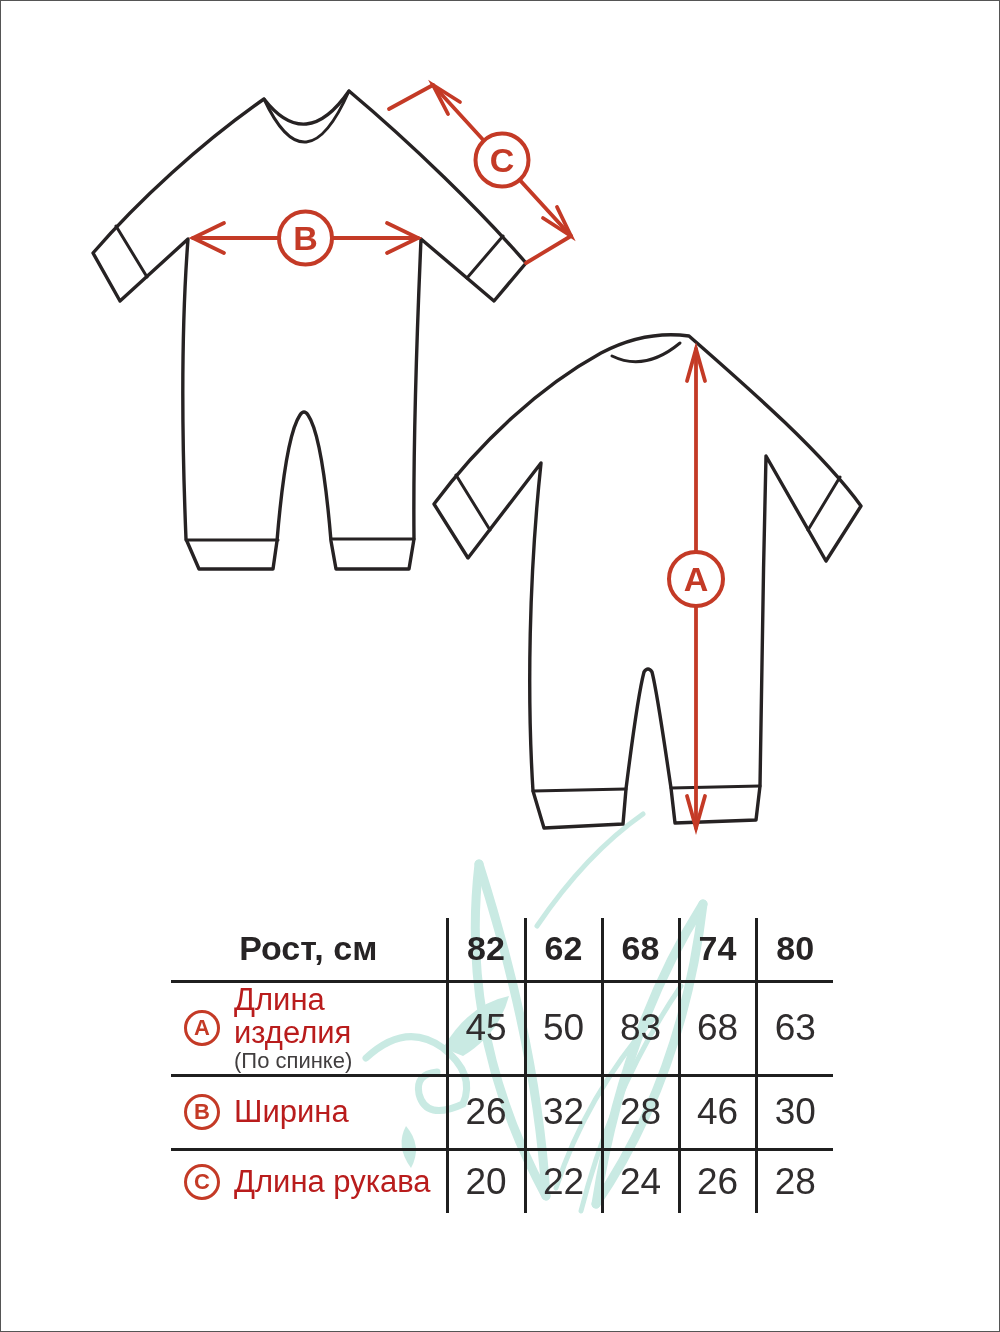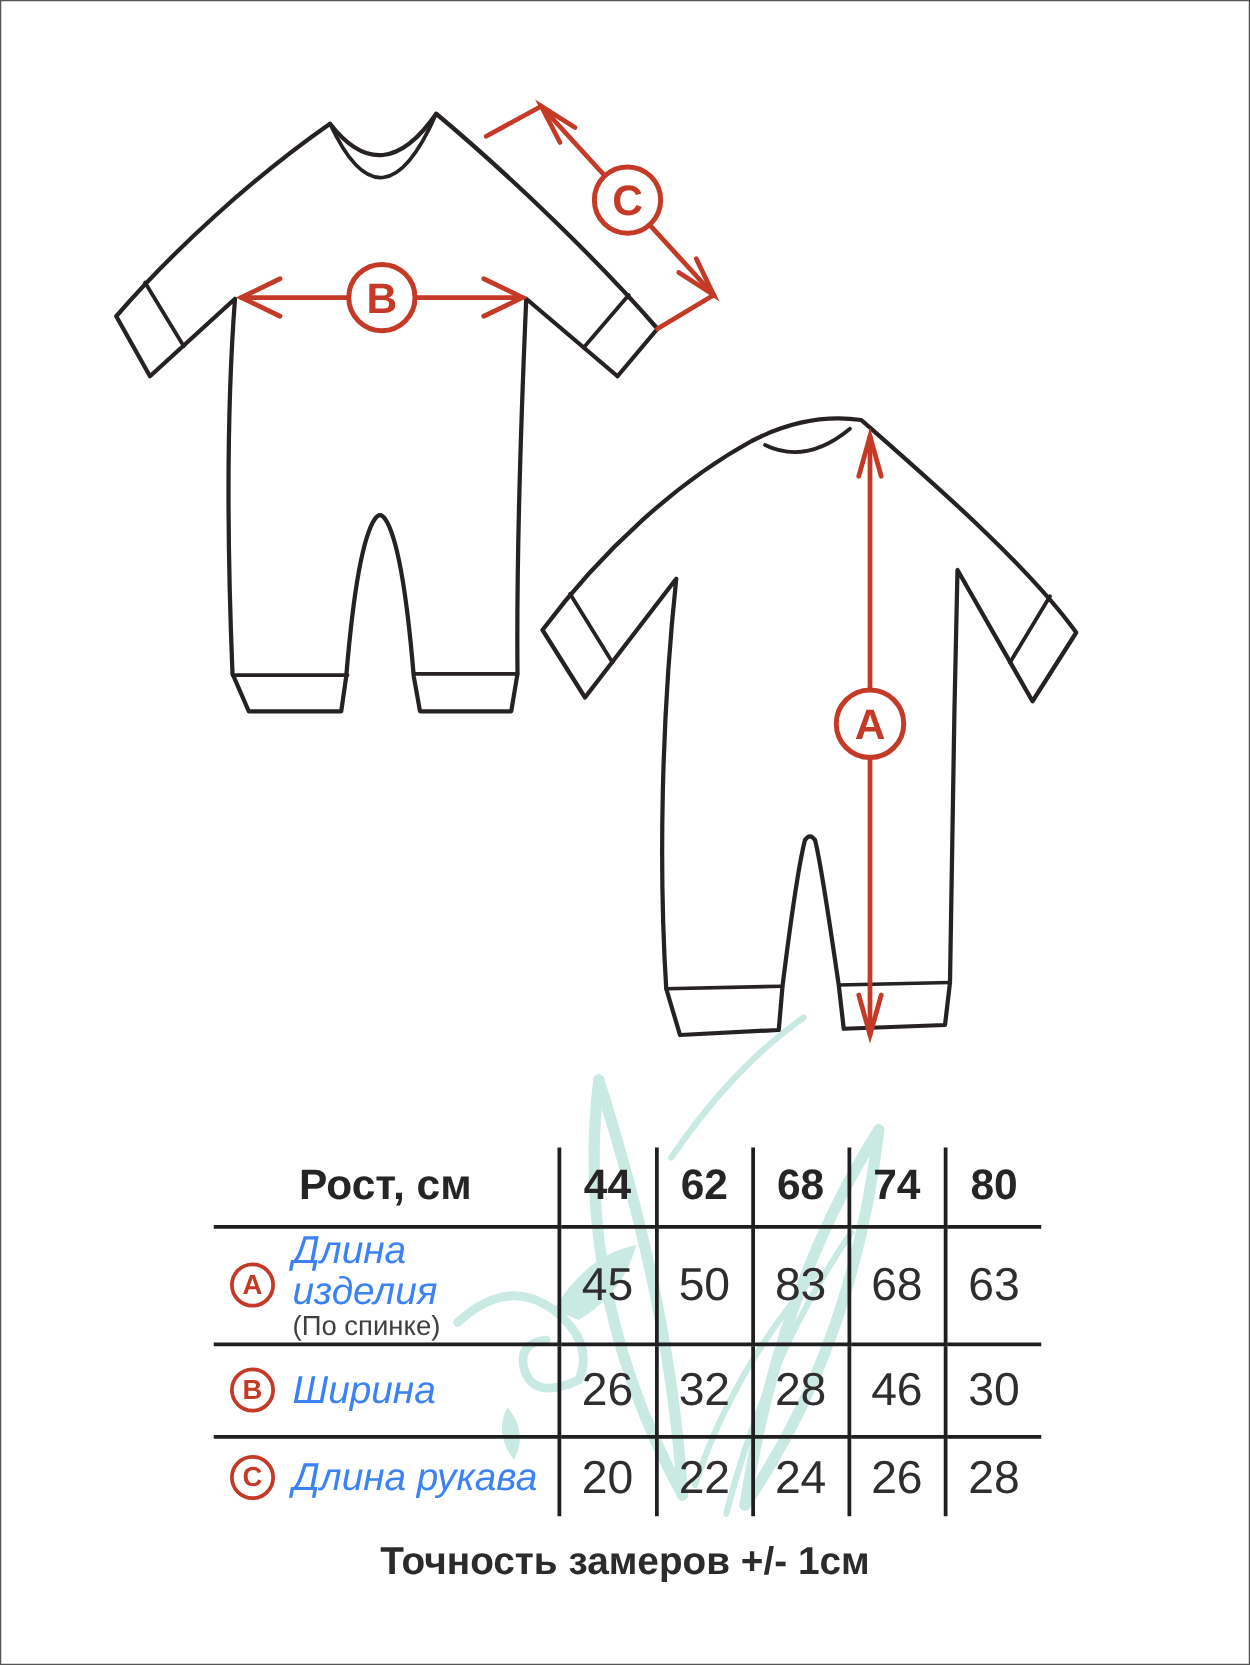--- a/index.html
+++ b/index.html
@@ -38,21 +38,21 @@
   .head-label{font-size:34px;font-weight:bold;color:#272425;}
   .size-head{font-size:34px;font-weight:bold;color:#272425;}
   .cell-val{font-size:37px;font-weight:400;color:#302d2e;}
   .label-cell-inner{display:flex;align-items:center;gap:14px;padding-left:13px;text-align:left;}
   .badge{
     flex:0 0 auto;width:30px;height:30px;border-radius:50%;
     border:3.5px solid #c43a26;color:#c43a26;
     display:flex;align-items:center;justify-content:center;
     font-size:22px;font-weight:bold;line-height:1;
   }
-  .row-name{font-size:31px;color:#3b82f6;line-height:1.08;font-style:italic;}
+  .row-name{font-size:31px;color:#b91c1c;line-height:1.08;}
   .row-note{font-size:22px;color:#413e3f;line-height:1.1;}
   .footer-note{
     position:absolute;left:0;top:1230px;width:100%;z-index:1;
     text-align:center;font-size:31px;font-weight:bold;color:#2d2a2b;
   }
 </style>
 </head>
 <body>
 
 <div class="page">
@@ -163,21 +163,21 @@
       <col style="width:276px">
         <col style="width:78px">
         <col style="width:77px">
       <col style="width:77px">
         <col style="width:77px">
         <col style="width:77px">
     </colgroup>
     <tbody>
         <tr class="row-header rowsep">
       <td class="colsep head-label">Рост, см</td>
-      <td class="colsep size-head">44</td>
+      <td class="colsep size-head">82</td>
       <td class="colsep size-head">62</td>
       <td class="colsep size-head">68</td>
       <td class="colsep size-head">74</td>
       <td class="size-head">80</td>
     </tr>
     <tr class="row-a rowsep">
       <td class="colsep">
         <div class="label-cell-inner">
           <span class="badge">A</span>
           <span>
@@ -214,15 +214,14 @@
       </td>
       <td class="colsep cell-val">20</td>
       <td class="colsep cell-val">22</td>
       <td class="colsep cell-val">24</td>
       <td class="colsep cell-val">26</td>
       <td class="cell-val">28</td>
     </tr>
   </tbody>
     </table>
 
-  <div class="footer-note">Точность замеров +/- 1см</div>
 
 </div>
 
 </body></html>

